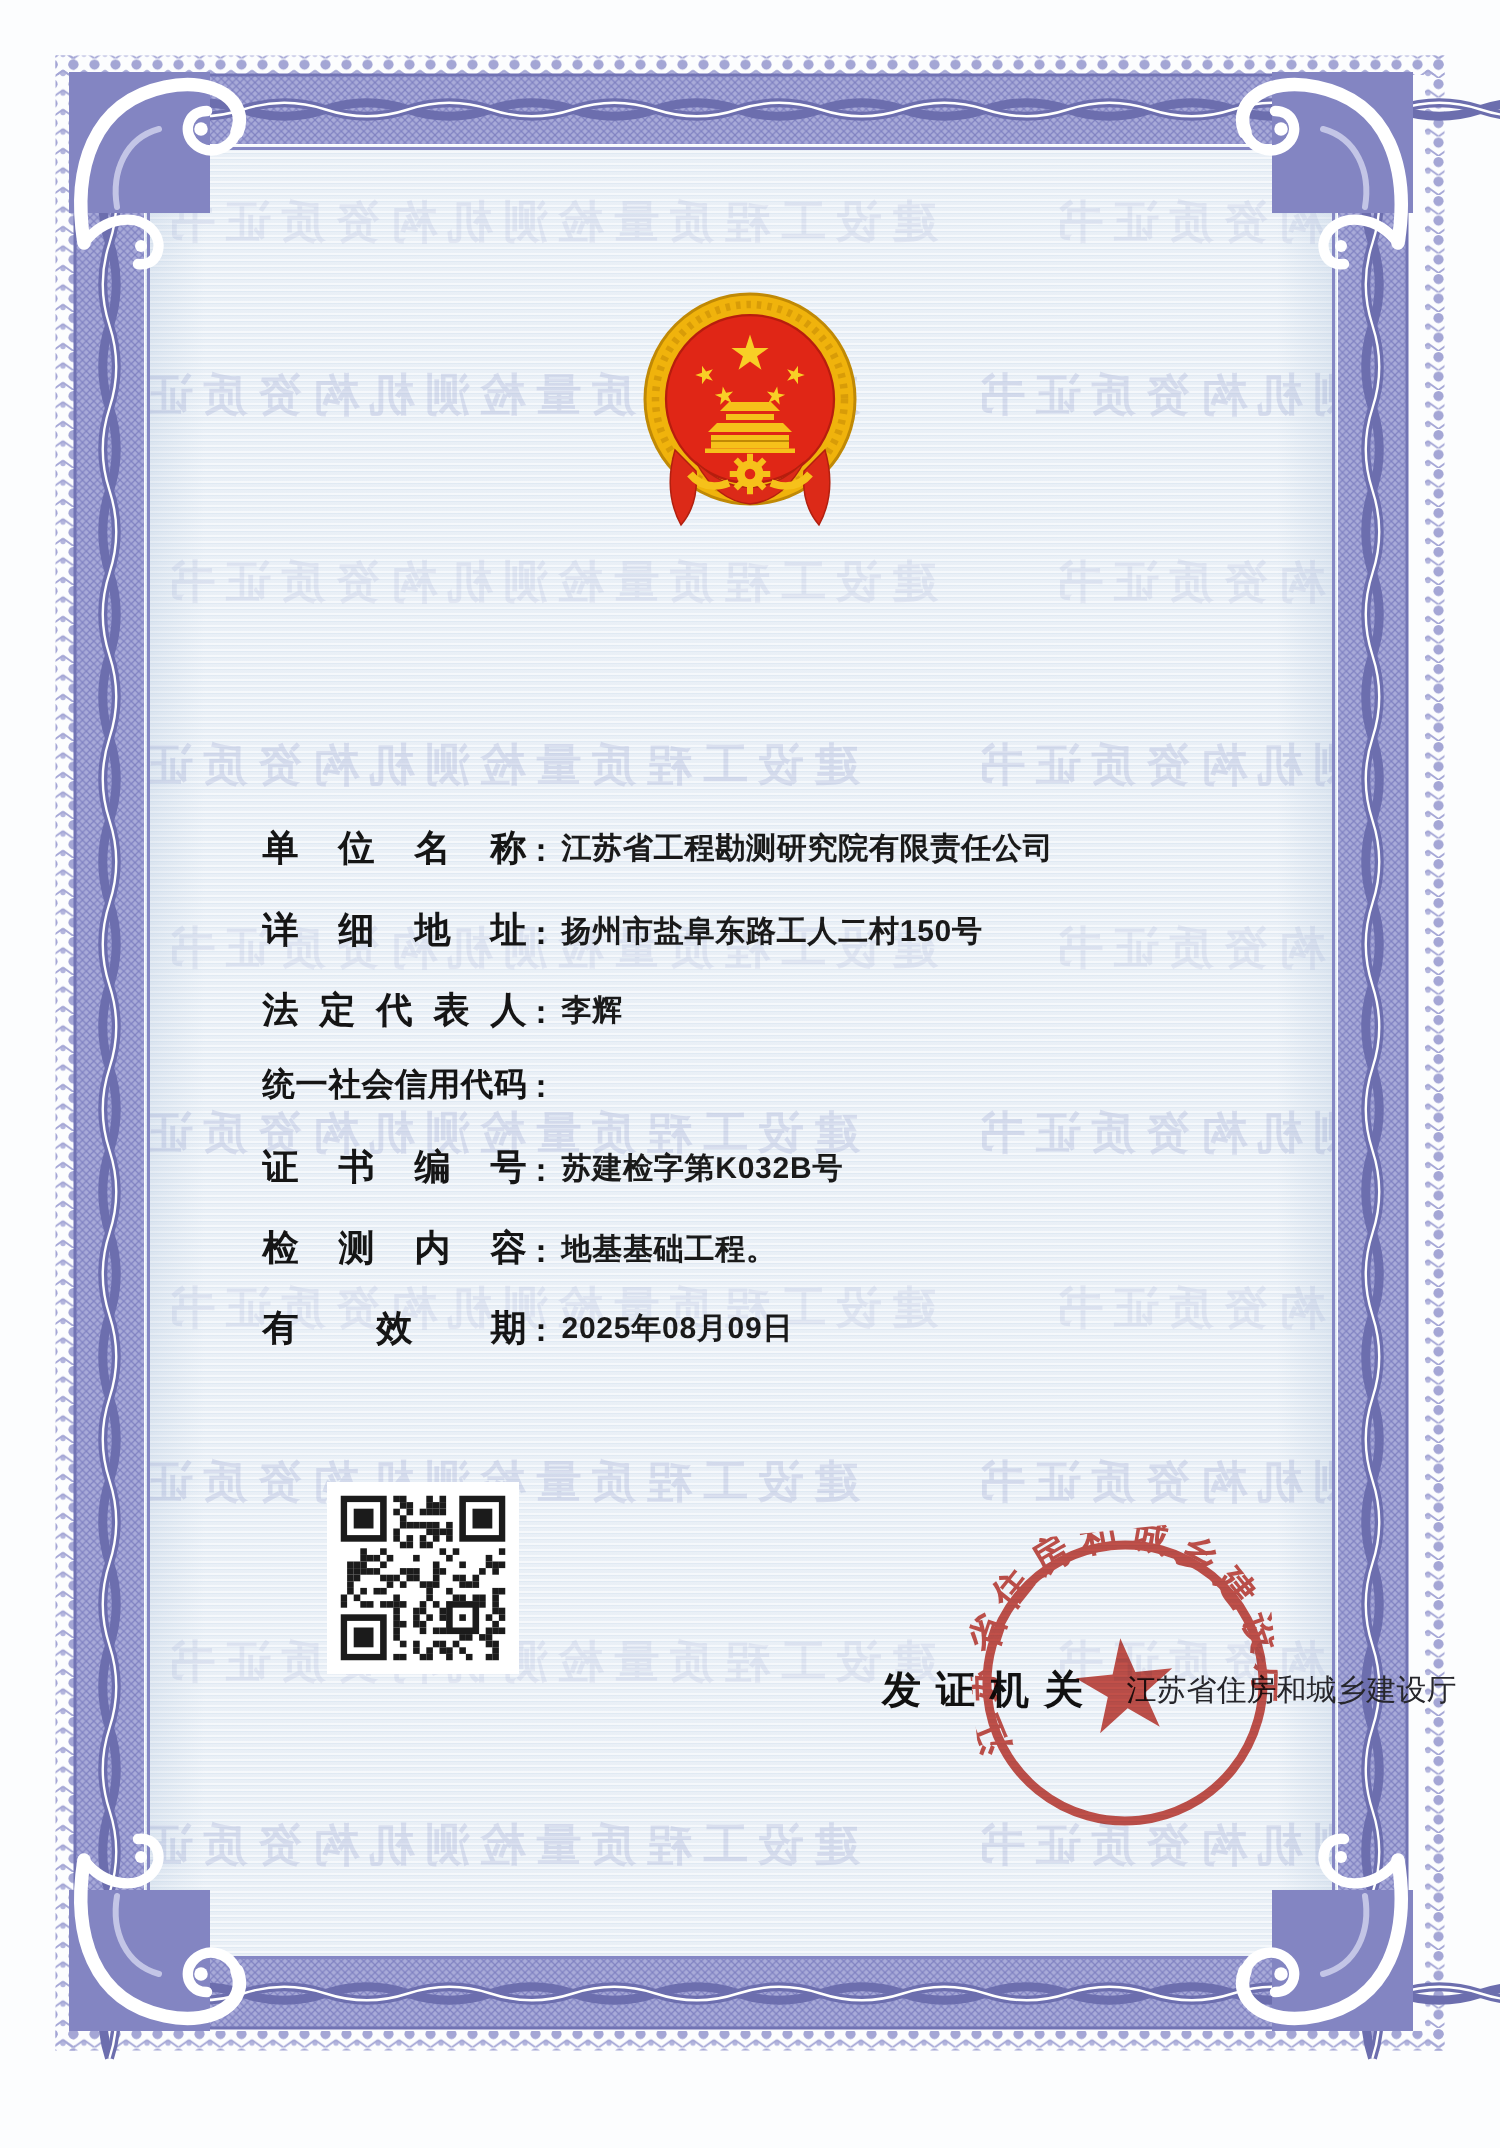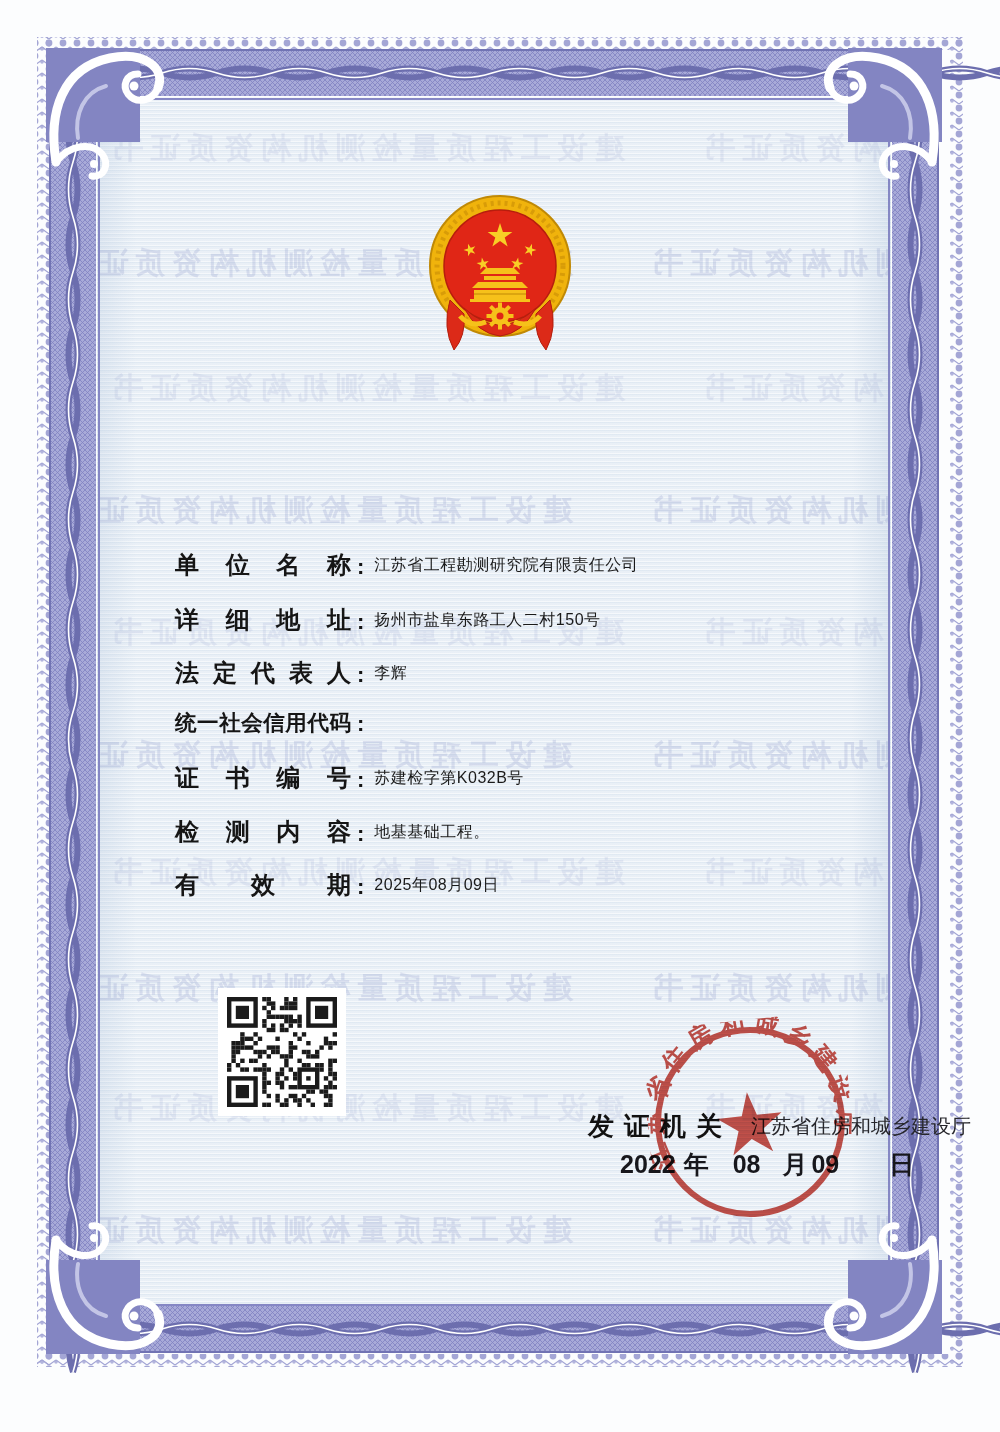--- a/index.html
+++ b/index.html
@@ -21,21 +21,21 @@
   
   .title{position:absolute;left:0;top:398px;width:100%;margin:0;text-align:center;z-index:4;
          font-size:52px;font-weight:700;color:#121212;letter-spacing:2px;}
   
   .row{position:absolute;left:175px;display:flex;align-items:center;height:36px;z-index:4;}
   .jlabel{display:inline-flex;justify-content:space-between;width:176px;
           font-weight:700;font-size:24px;color:#151515;}
   .jlabel i{font-style:normal;}
   .row.compact .jlabel{font-size:21.5px;}
   .colon{font-weight:700;font-size:22px;margin:3px 10px 0 6px;color:#151515;}
-  .value{font-size:16px;font-weight:400;color:#1a1a1a;letter-spacing:.5px;}
+  .value{font-size:20px;font-weight:700;color:#1a1a1a;letter-spacing:.5px;}
   
   .qr{position:absolute;left:218px;top:988px;width:128px;height:128px;background:#fff;z-index:4;
       display:flex;align-items:center;justify-content:center;}
   
   .issuer{position:absolute;left:588px;top:1106px;height:40px;display:flex;align-items:center;z-index:5;gap:19px;}
   .issuer-label{font-size:26px;font-weight:700;letter-spacing:10px;color:#111;}
   .issuer-value{font-size:20px;font-weight:500;color:#26262b;}
   .dateline{position:absolute;left:620px;top:1148px;display:flex;align-items:baseline;z-index:5;
             font-size:25px;font-weight:600;color:#17171c;}
   .dateline .u-year{margin-left:8px;} .dateline .v-month{margin-left:24px;}
@@ -418,28 +418,20 @@
         <rect x="96.80000000000001" y="105.60000000000001" width="4.4" height="4.4" fill="#1b1b1b"></rect>
         <rect x="101.2" y="105.60000000000001" width="4.4" height="4.4" fill="#1b1b1b"></rect>
       </svg>
   </div>
 
   <div class="issuer">
     <span class="issuer-label">发证机关</span>
     <span class="issuer-value">江苏省住房和城乡建设厅</span>
   </div>
 
-  <div class="dateline">
-    <span class="v-year">2022</span>
-    <span class="u-year">年</span>
-    <span class="v-month">08</span>
-    <span class="u-month">月</span>
-    <span class="v-day">09</span>
-    <span class="u-day">日</span>
-  </div>
 
   <div class="seal">
     <svg viewBox="0 0 204 204" width="204" height="204">
       <defs>
         <path id="st2" d="M0,-1 L0.224,-0.309 L0.951,-0.309 L0.363,0.118 L0.588,0.809 L0,0.382 L-0.588,0.809 L-0.363,0.118 L-0.951,-0.309 L-0.224,-0.309 Z"></path>
         <path id="sealArc" d="M 22,136 A 88,88 0 1 1 182,136" fill="none"></path>
       </defs>
       <circle cx="102" cy="102" r="92" fill="none" stroke="currentColor" stroke-width="6"></circle>
       <use href="#st2" fill="currentColor" transform="translate(102,106) scale(34)"></use>
       <text font-size="25" font-weight="600" fill="currentColor">

